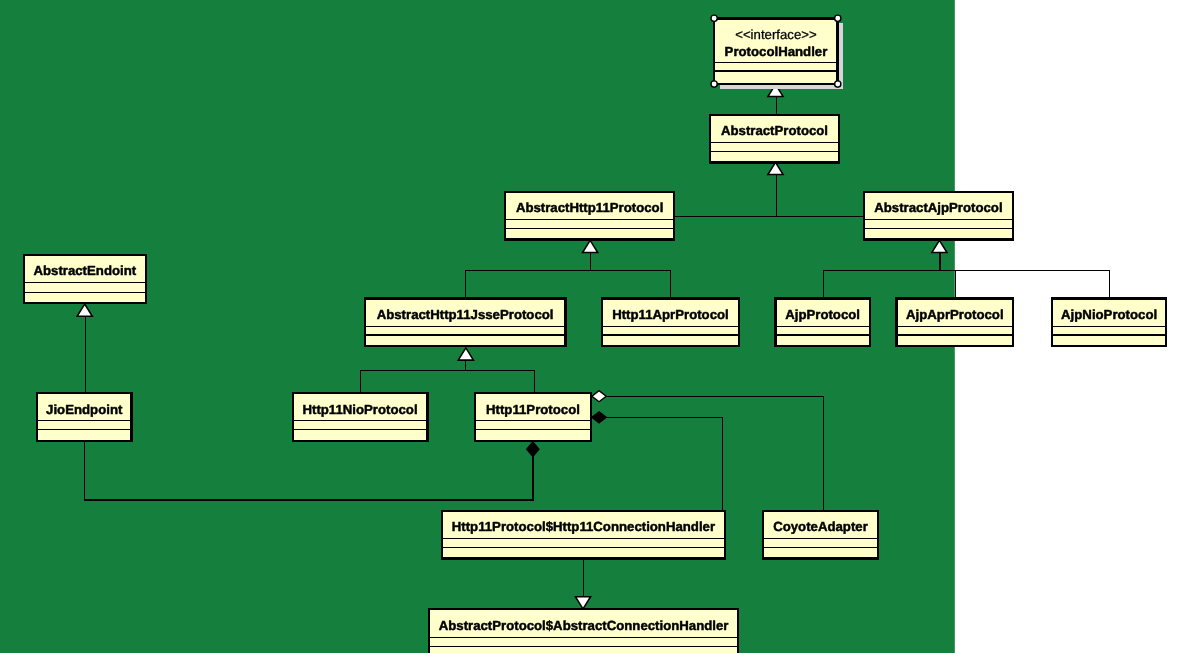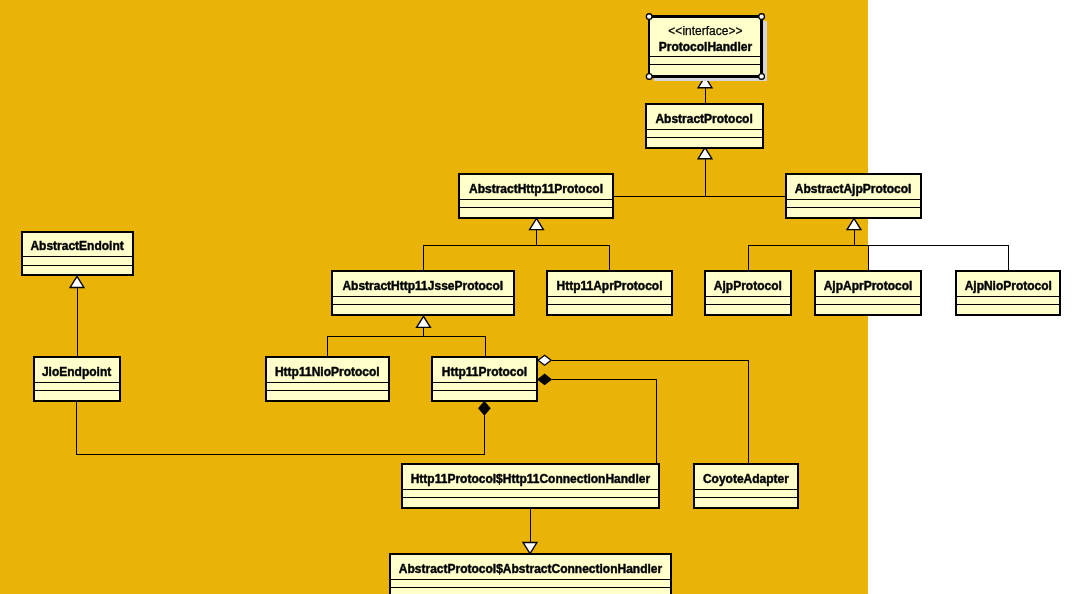--- a/index.html
+++ b/index.html
@@ -1,18 +1,18 @@
 <!DOCTYPE html>
 <html><head>
 <meta charset="utf-8">
 <title>UML Class Diagram</title>
 <style>
   html,body{margin:0;padding:0;background:#ffffff;}
   body{width:1084px;height:594px;overflow:hidden;font-family:"Liberation Sans",sans-serif;}
-  #canvas{position:relative;width:868px;height:594px;background:#eab308;}
+  #canvas{position:relative;width:868px;height:594px;background:#15803d;}
   svg#diagram{position:absolute;left:0;top:0;width:1084px;height:594px;shape-rendering:crispEdges;transform:translateZ(0);backface-visibility:hidden;}
   svg#diagram text,svg#diagram polygon,svg#diagram circle{shape-rendering:geometricPrecision;}
   .cls-title{font-family:"Liberation Sans",sans-serif;font-weight:bold;font-size:12px;fill:#000000;text-anchor:middle;stroke:#000000;stroke-width:0.42px;paint-order:stroke fill;stroke-linejoin:round;}
   .cls-stereo{font-family:"Liberation Sans",sans-serif;font-weight:normal;font-size:12px;fill:#000000;text-anchor:middle;stroke:#000000;stroke-width:0.25px;paint-order:stroke fill;stroke-linejoin:round;}
 </style>
 </head>
 <body>
 
 <div id="canvas">
   <svg id="diagram" viewBox="0 0 1084 594">

